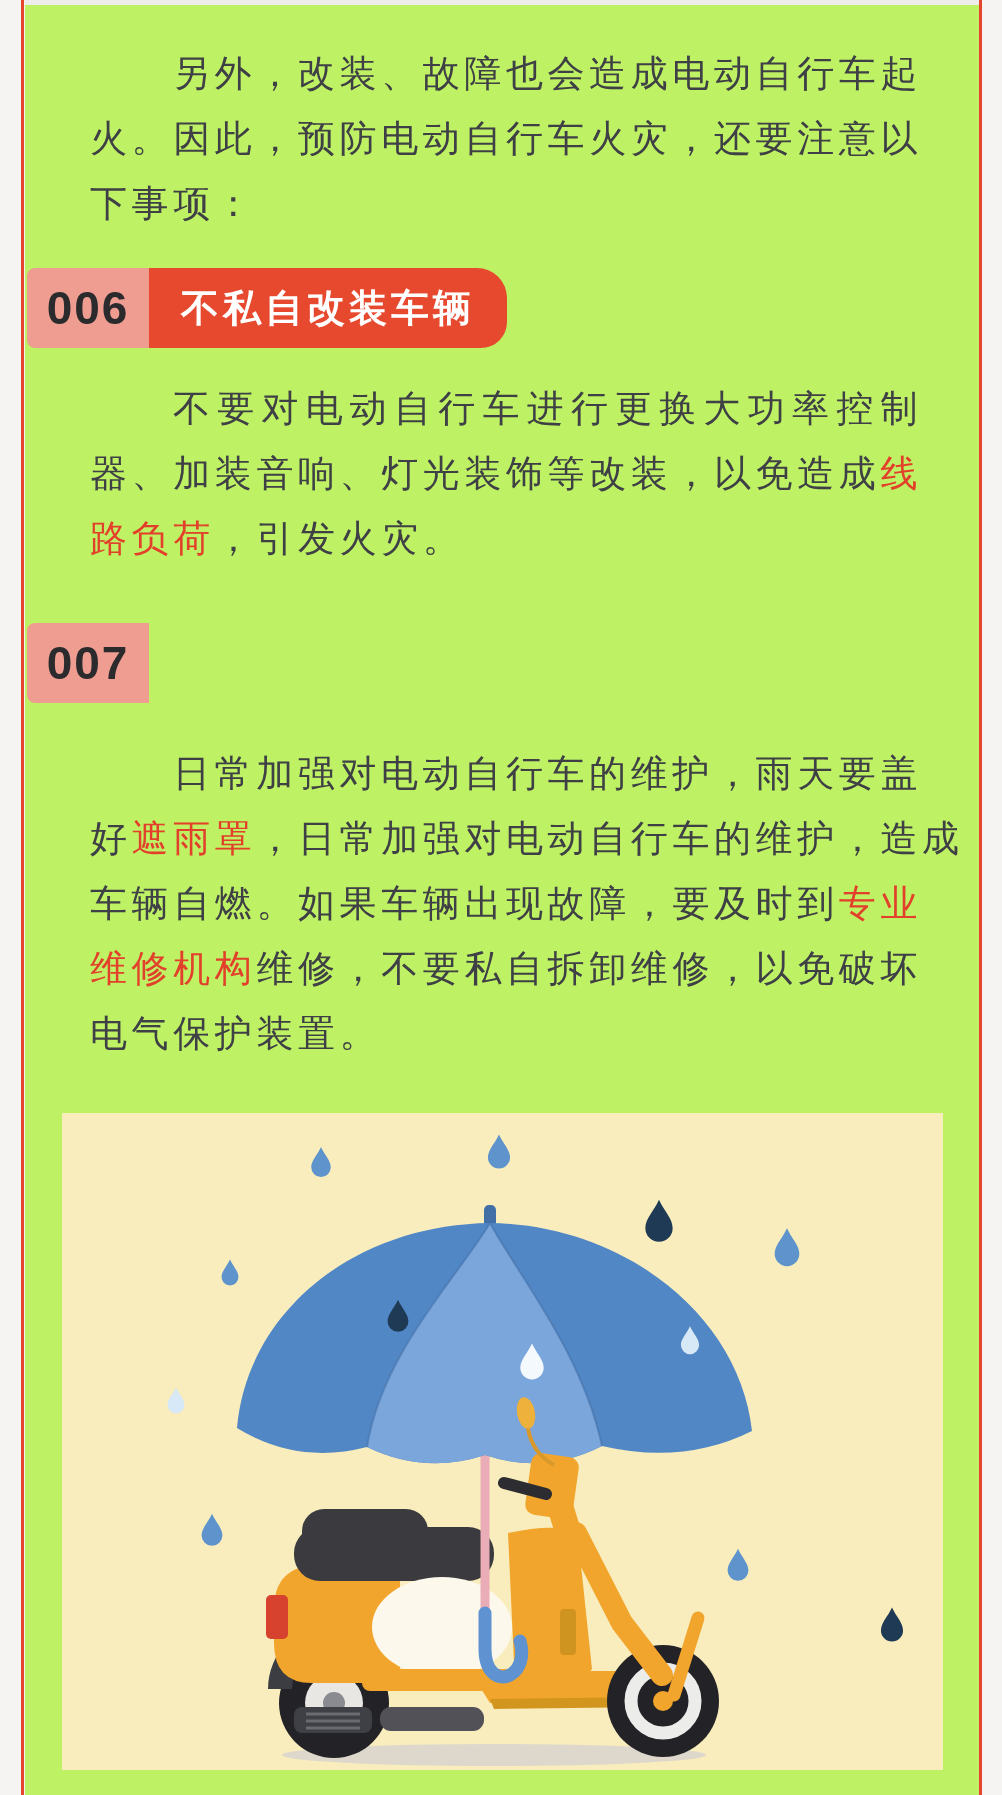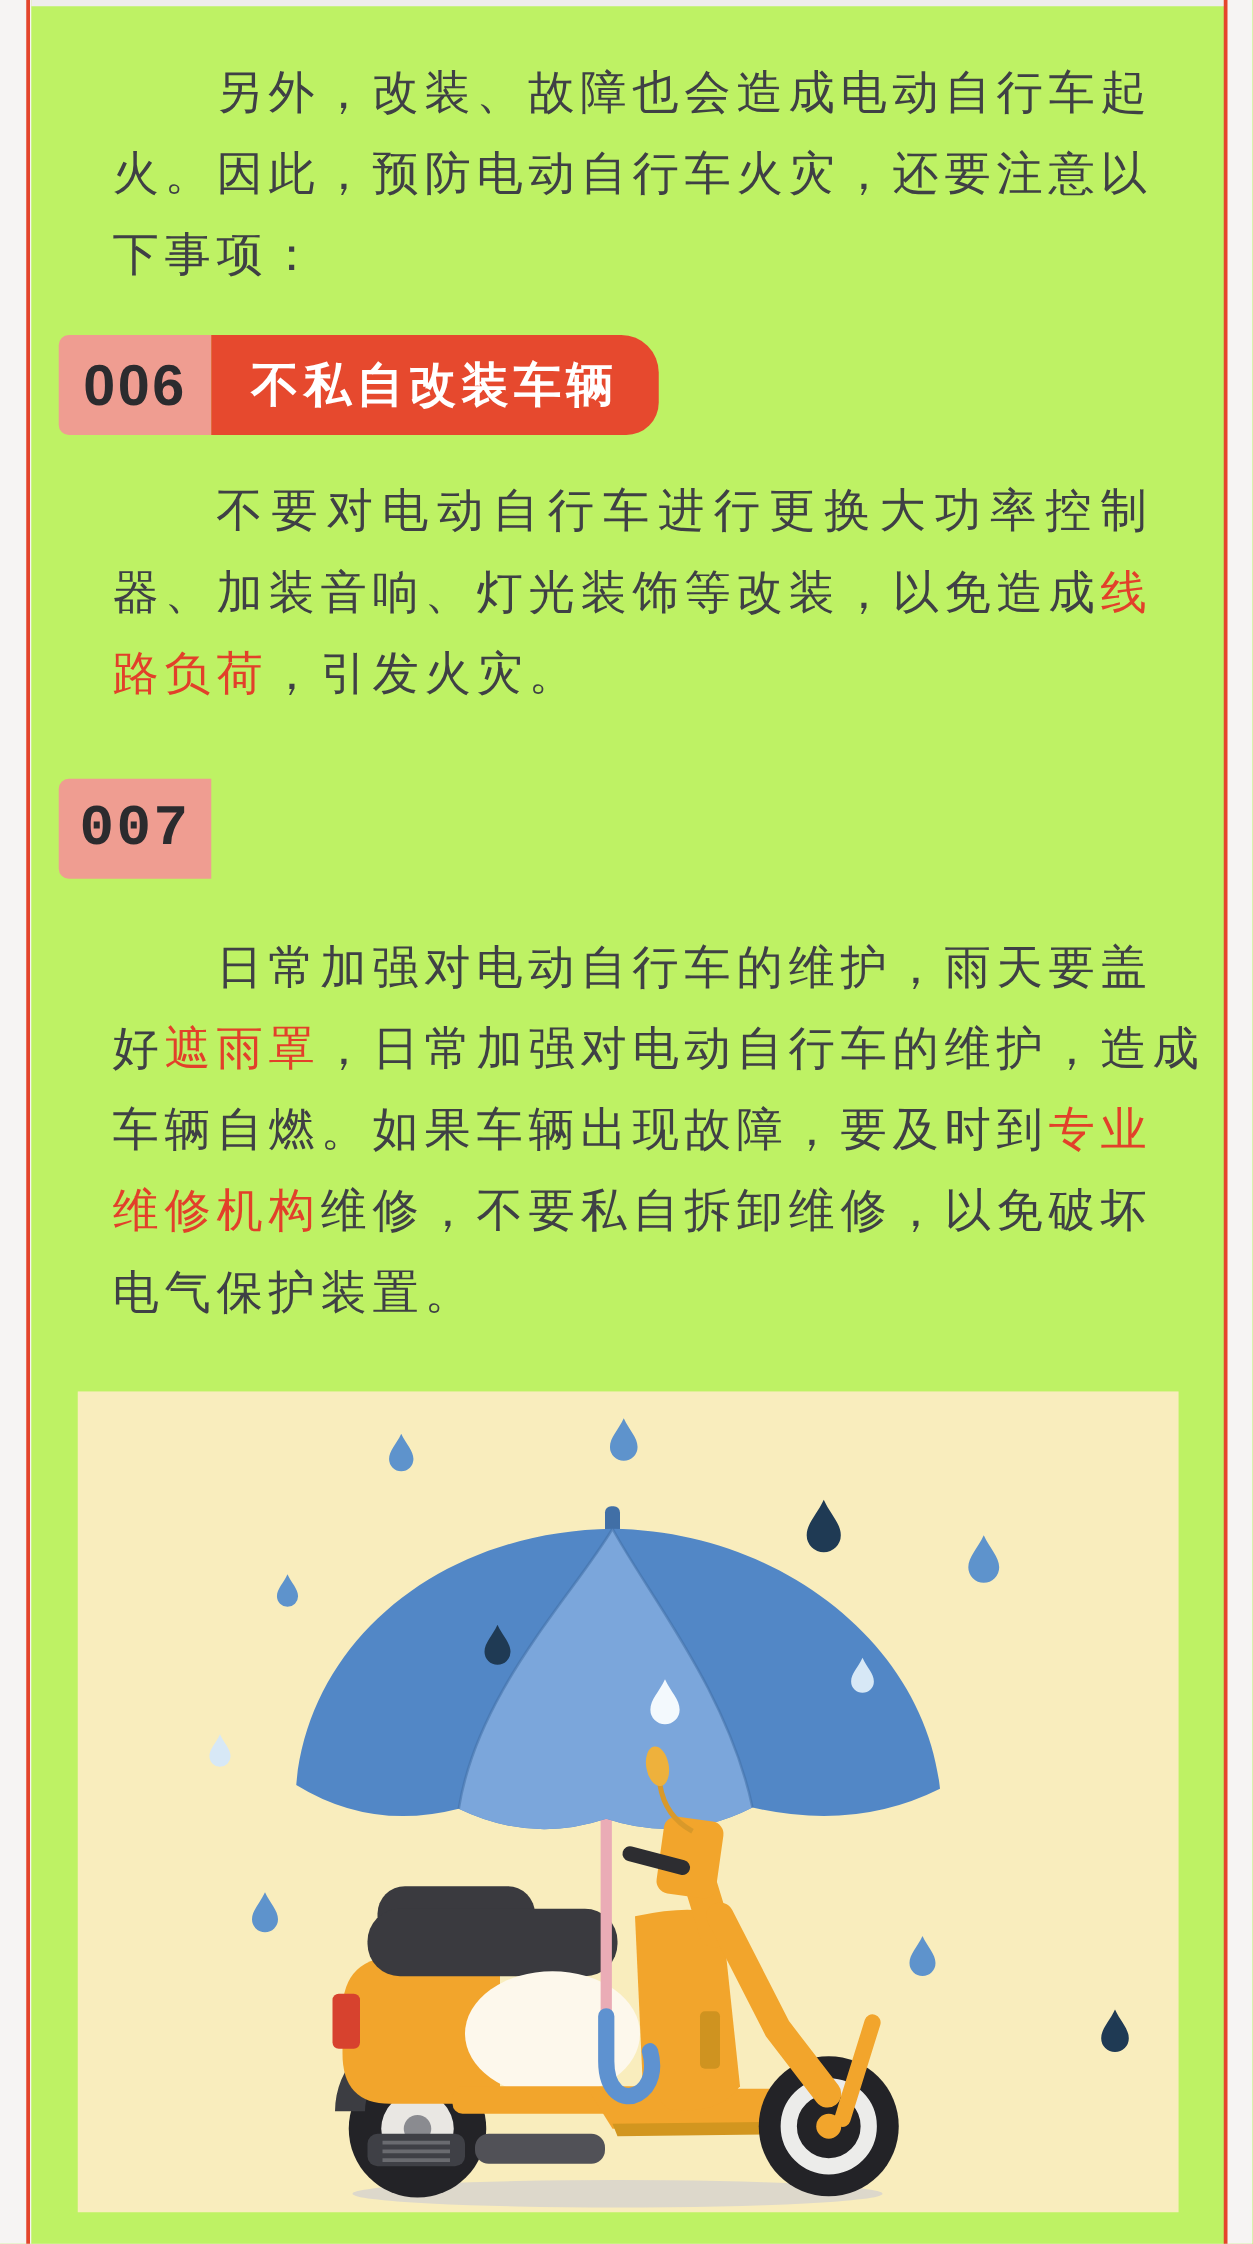--- a/index.html
+++ b/index.html
@@ -18,24 +18,24 @@
   .para{margin:0 58px 0 65px;color:#3f4045;font-size:37px;}
   .para .line{
     height:65px;line-height:65px;letter-spacing:4.6px;
     white-space:nowrap;text-align:left;
   }
   .para .line.fill{text-align:justify;text-align-last:justify;}
   .para .line.indent{text-indent:83px;}
   .para .hl{color:#e2402a;}
 
   .para-intro{margin-top:41px;}
-  .sec-header{display:flex;height:80px;margin-left:22px;width:-moz-fit-content;width:fit-content;}
+  .sec-header{display:flex;height:80px;margin-left:2px;width:-moz-fit-content;width:fit-content;}
   .sec-header-006{margin-top:32px;}
   .para-006{margin-top:28px;}
-  .sec-header-007{margin-top:52px;font-family:Liberation Mono, monospace;}
+  .sec-header-007{margin-top:52px;}
   .para-007{margin-top:38px;}
 
   .sec-num{
     width:122px;display:flex;align-items:center;justify-content:center;
     background:#ef9d91;color:#2b2b2e;font-size:46px;font-weight:bold;
     letter-spacing:2px;border-radius:8px 0 0 8px;
   }
   .sec-title{
     display:flex;align-items:center;background:#e6492e;color:#ffffff;
     font-size:38px;font-weight:bold;letter-spacing:4px;

